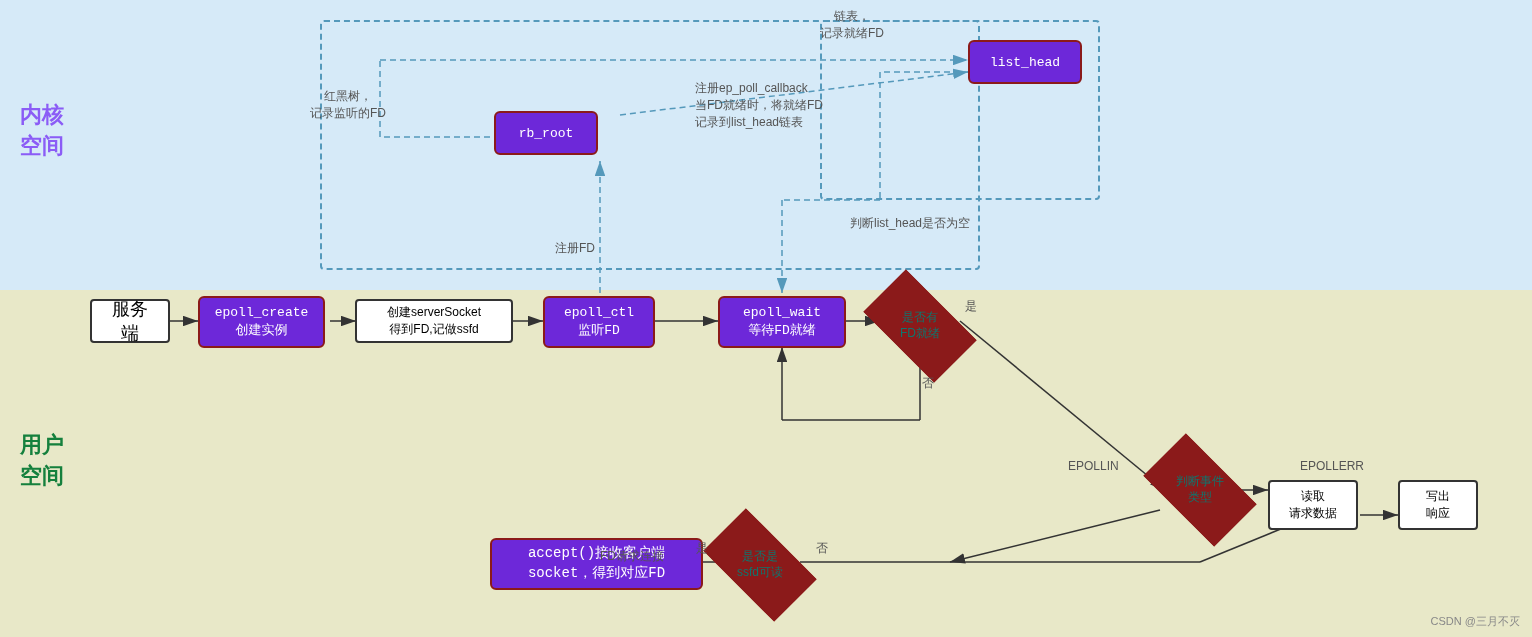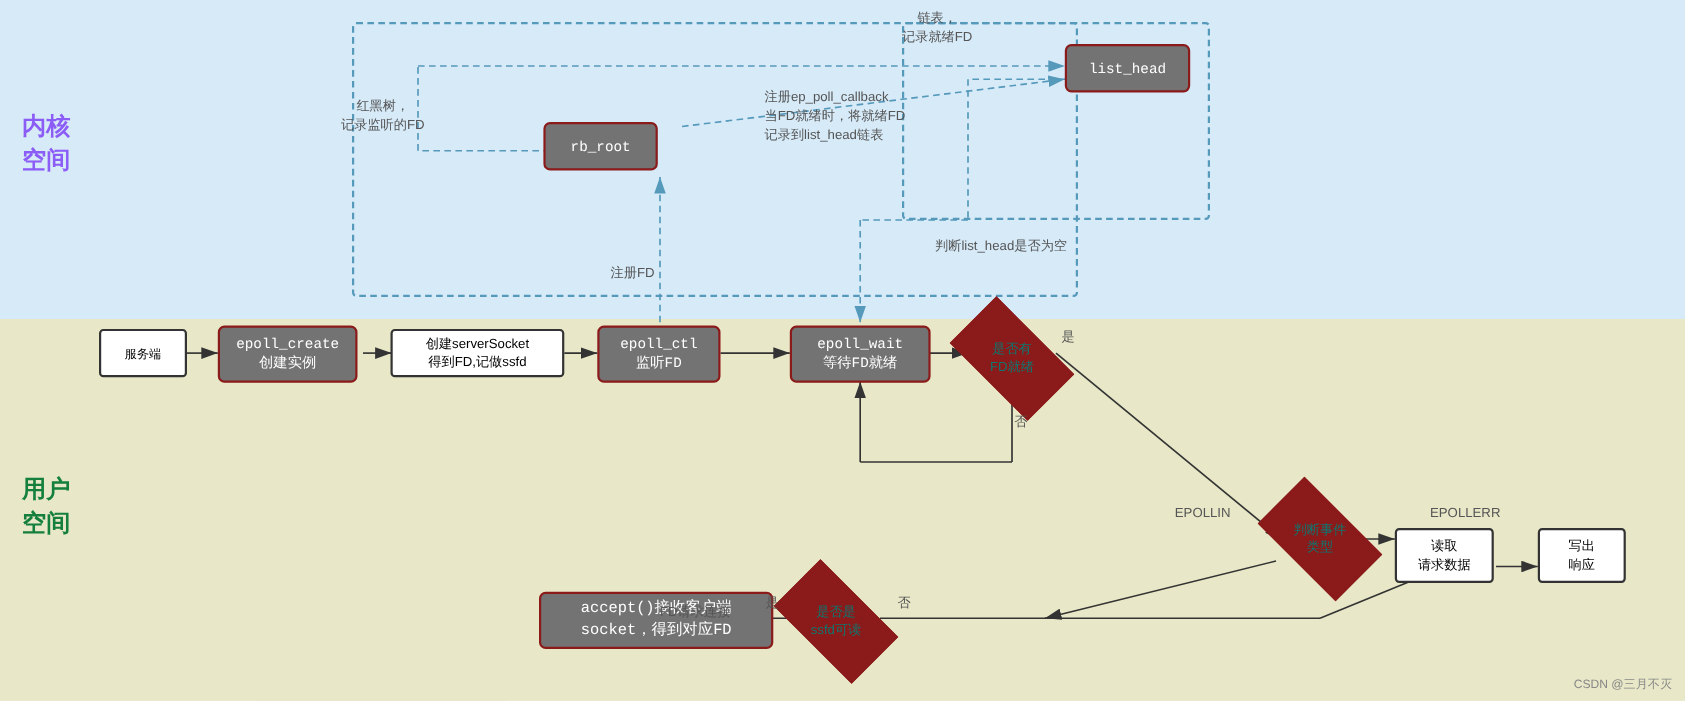--- a/index.html
+++ b/index.html
@@ -56,33 +56,33 @@
     }
 
     
     .node {
       position: absolute;
       display: flex;
       align-items: center;
       justify-content: center;
       text-align: center;
       font-family: Liberation Sans, sans-serif;
-      font-size: 11px;
+      font-size: 18px;
     }
 
     .node-rect {
       border: 2px solid #333;
       background: white;
       border-radius: 4px;
       padding: 8px 12px;
     }
 
     .node-rect-dark {
       border: 2px solid #8b1a1a;
-      background: #737373;
+      background: #6d28d9;
       color: white;
       border-radius: 6px;
       padding: 8px 14px;
       font-family: 'Courier New', monospace;
       font-size: 13px;
     }
 
     .node-diamond {
       width: 100px;
       height: 60px;

